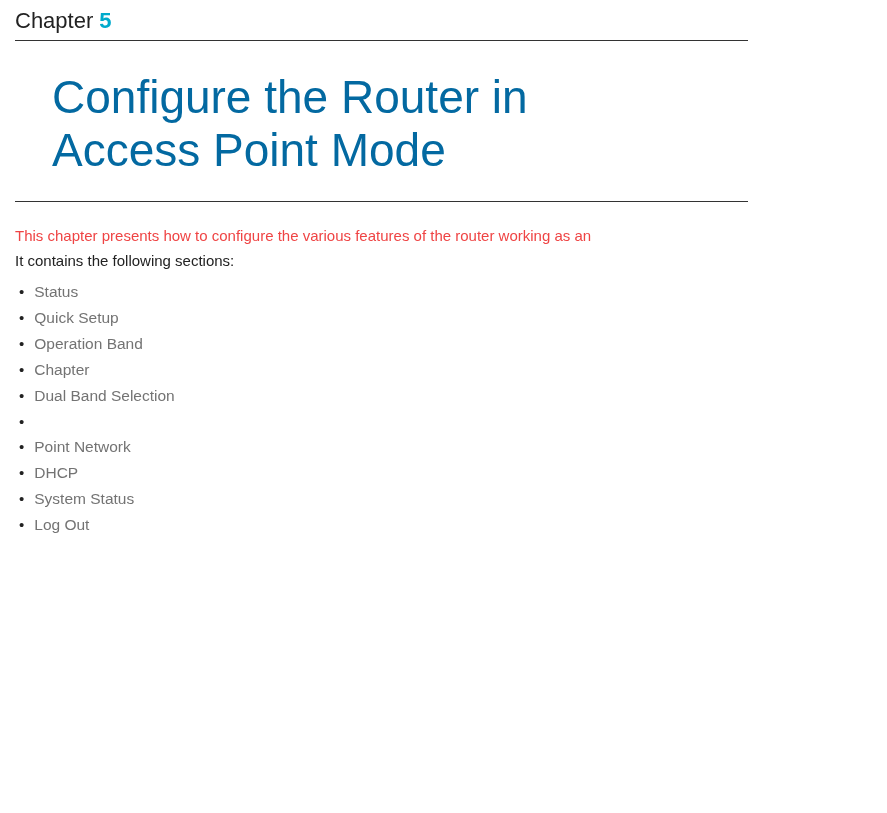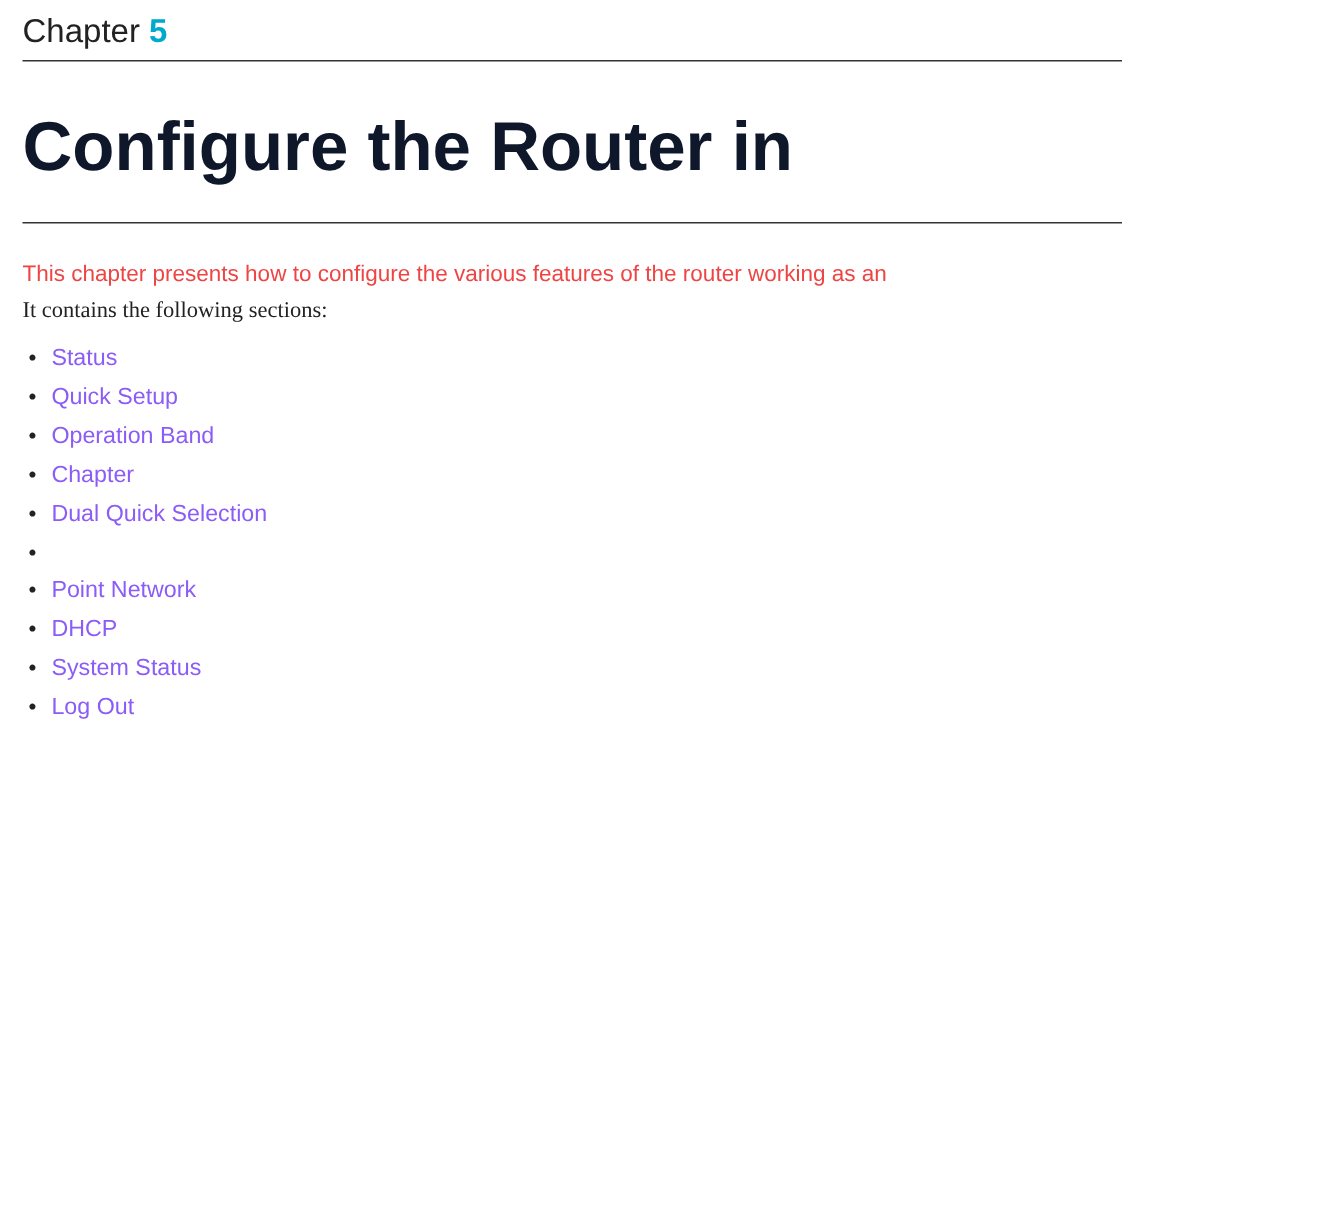--- a/index.html
+++ b/index.html
@@ -40,44 +40,44 @@
 
     .chapter-number {
       font-size: 22px;
       font-weight: 700;
       color: #00aacc;
       margin-left: 6px;
     }
 
     .page-title {
       font-size: 46px;
-      font-weight: 700;
-      color: #0f172a;
+      font-weight: 400;
+      color: #0369a1;
       line-height: 1.15;
       margin-bottom: 24px;
+      margin-left: 37px;
     }
 
     .title-divider {
       border: none;
       border-top: 1.5px solid #333333;
       margin-bottom: 22px;
     }
 
     .intro-text {
       font-size: 15px;
       color: #ef4444;
       line-height: 1.6;
       margin-bottom: 4px;
     }
 
     .sections-label {
       font-size: 15px;
       color: #222222;
       margin-bottom: 10px;
-      font-family: Liberation Serif, serif;
     }
 
     .toc-list {
       list-style: none;
       padding: 0;
       margin: 0;
     }
 
     .toc-list li {
       display: flex;
@@ -87,37 +87,38 @@
     }
 
     .bullet {
       color: #222222;
       font-size: 15px;
       margin-right: 10px;
       margin-left: 4px;
     }
 
     .toc-link {
-      color: #8b5cf6;
+      color: #737373;
       text-decoration: none;
       font-size: 15.5px;
     }
   </style>
 </head>
 <body>
 
 <div class="page-container">
 
   <div class="chapter-header">
     <span class="chapter-label">Chapter</span>
     <span class="chapter-number">5</span>
   </div>
 
   <div class="page-title">
     <div>Configure the Router in</div>
+    <div>Access Point Mode</div>
   </div>
 
   <hr class="title-divider">
 
   <p class="intro-text">
     <span>This chapter presents how to configure the various features of the router working as an</span>
   </p>
   <p class="sections-label">It contains the following sections:</p>
 
   <ul class="toc-list">
@@ -132,21 +133,21 @@
     <li>
       <span class="bullet">•</span>
       <a class="toc-link" href="#">Operation Band</a>
     </li>
     <li>
       <span class="bullet">•</span>
       <a class="toc-link" href="#">Chapter</a>
     </li>
     <li>
       <span class="bullet">•</span>
-      <a class="toc-link" href="#">Dual Quick Selection</a>
+      <a class="toc-link" href="#">Dual Band Selection</a>
     </li>
     <li>
       <span class="bullet">•</span>
     </li>
     <li>
       <span class="bullet">•</span>
       <a class="toc-link" href="#">Point Network</a>
     </li>
     <li>
       <span class="bullet">•</span>

